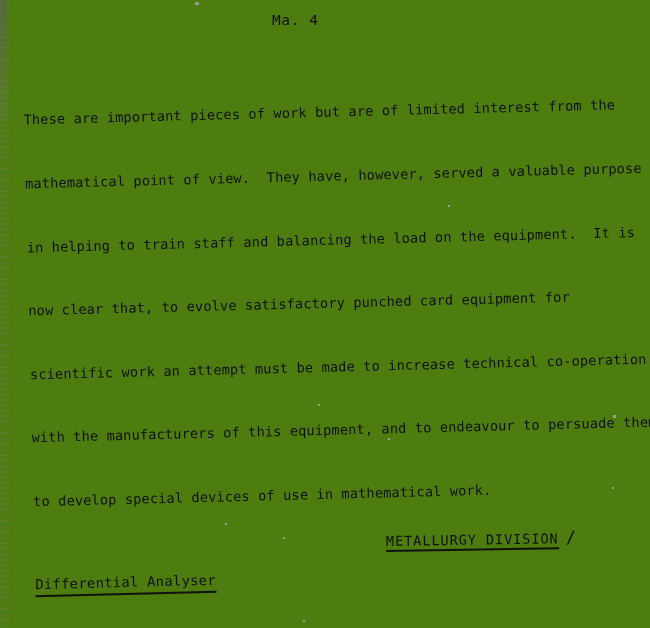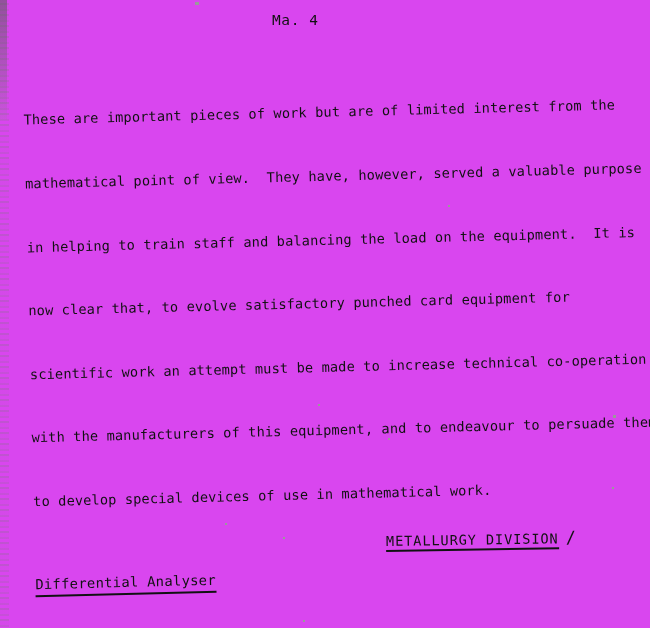--- a/index.html
+++ b/index.html
@@ -5,21 +5,21 @@
   html, body {
     margin: 0;
     padding: 0;
     background: #ffffff;
   }
 
   .page {
     position: relative;
     width: 650px;
     height: 628px;
-    background: #d946ef;
+    background: #4d7c0f;
     overflow: hidden;
     font-family: "DejaVu Sans Mono", "Liberation Mono", monospace;
     color: #111111;
   }
 
   
   .scan-edge {
     position: absolute;
     left: 0;
     top: 0;

